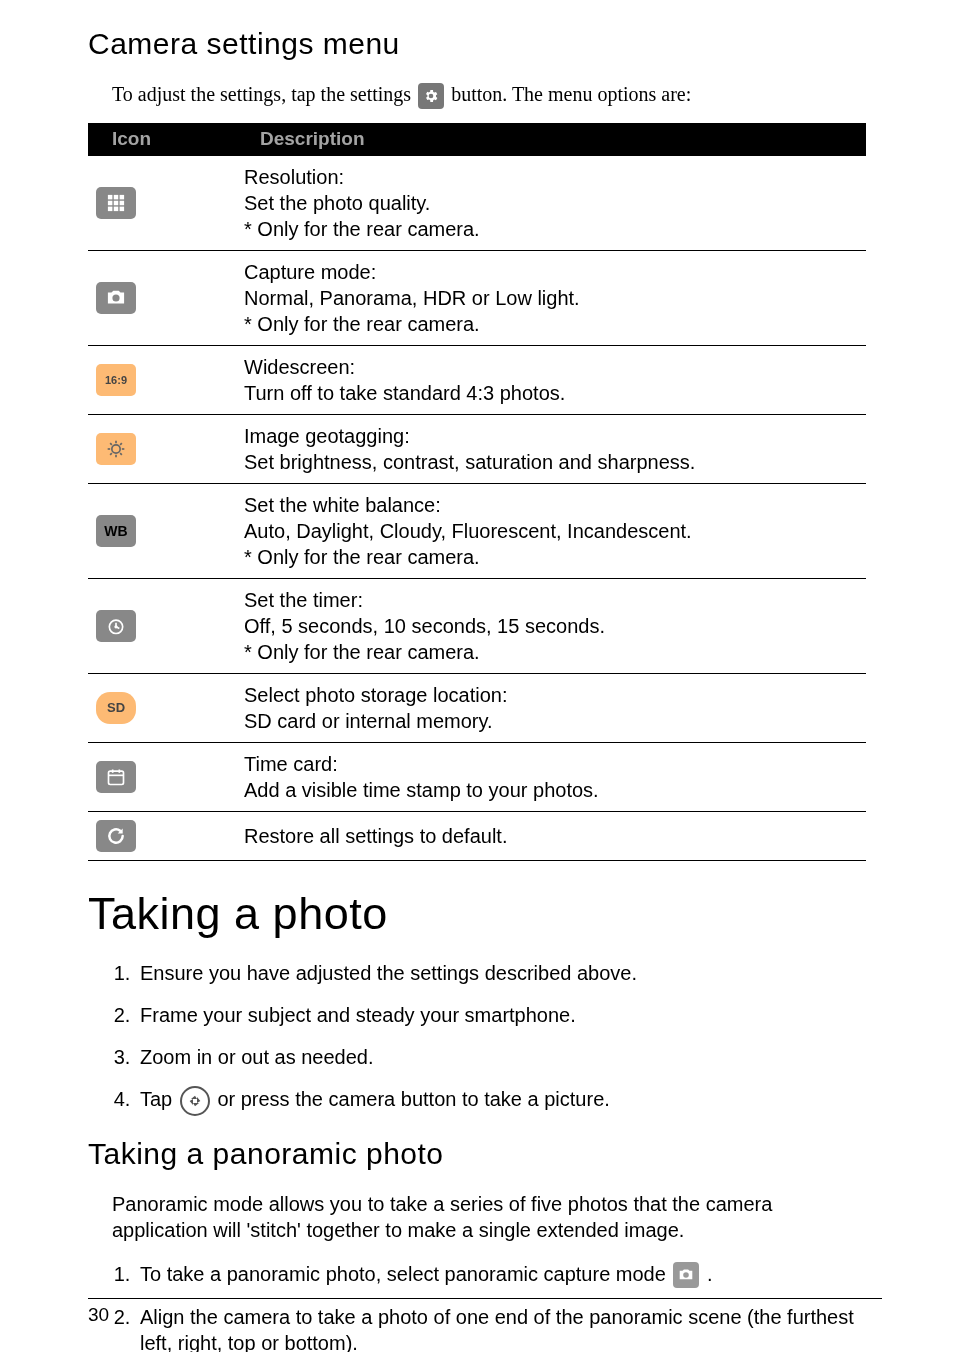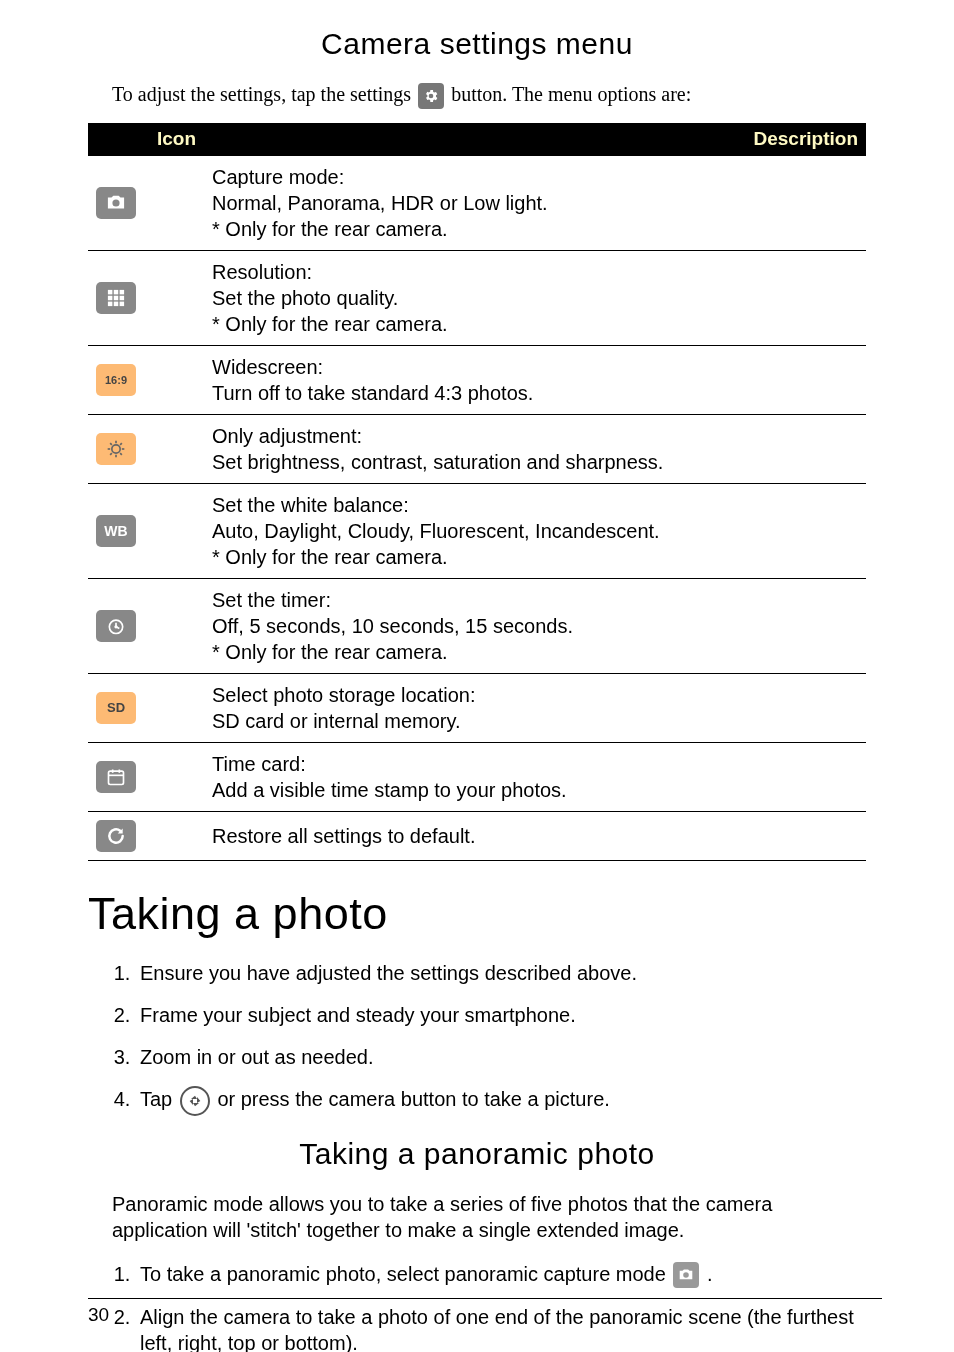--- a/index.html
+++ b/index.html
@@ -4,48 +4,48 @@
 <style>
   html,body { margin:0; padding:0; background:#fff; color:#000; }
   body {
     width:954px; height:1352px;
     font-family:"Helvetica Neue",Helvetica,Arial,sans-serif;
     font-size:20px; line-height:1.3;
     box-sizing:border-box;
     padding:24px 88px 0 88px;
     position:relative;
   }
-  h2.sub { font-size:30px; font-weight:400; margin:0 0 18px 0; letter-spacing:0.5px;text-align:center; }
+  h2.sub { font-size:30px; font-weight:400; margin:0 0 18px 0; letter-spacing:0.5px; }
   h1.section { font-size:45px; font-weight:400; margin:24px 0 14px 0; letter-spacing:0.5px; }
   .indent { padding-left:24px; }
   .intro { margin:16px 0 14px 0;font-family:Liberation Serif, serif; }
   .inline-icon {
     display:inline-flex; vertical-align:middle;
     width:26px; height:26px; background:#777; border-radius:4px;
     align-items:center; justify-content:center;
     margin:0 2px;
   }
   table.settings { width:100%; border-collapse:collapse; margin-bottom:8px; }
   table.settings th {
-    background:#000; color:#fef9c3; text-align:right;
+    background:#000; color:#a3a3a3; text-align:left;
     font-weight:700; font-size:19px;
-    padding:4px 8px;
+    padding:4px 24px;
   }
   table.settings th:first-child { width:100px; }
   table.settings td {
     border-bottom:1px solid #000;
     padding:8px 8px; vertical-align:middle;
     font-size:20px;
   }
   table.settings td.icon-cell { text-align:left; }
   .ticon {
     display:inline-flex; width:40px; height:32px;
     background:#888; border-radius:5px;
     align-items:center; justify-content:center;
-    color:#ffffff; font-size:12px; font-weight:700;
+    color:#000000; font-size:12px; font-weight:700;
     font-family:Arial,sans-serif;
   }
   .ticon.light { background:#fdba74; color:#444; }
   ol.steps { margin:0 0 14px 0; padding-left:48px; }
   ol.steps li { padding:2px 0 4px 4px;margin-top:10px; }
   .shutter {
     display:inline-flex; vertical-align:middle;
     width:26px; height:26px; border:2px solid #555; border-radius:50%;
     align-items:center; justify-content:center; margin:0 2px;
   }
@@ -73,49 +73,49 @@
 </p>
 
 <table class="settings">
   <thead>
     <tr>
       <th>Icon</th>
       <th>Description</th>
     </tr>
   </thead>
   <tbody>
-    <tr>
-      <td class="icon-cell"><span class="ticon">
-        <svg viewBox="0 0 24 20" width="24" height="18" fill="#fff">
-              <path d="M3 4h4l2-2h6l2 2h4v12H3zM12 14a4 4 0 1 0-4-4 4 4 0 0 0 4 4z"></path>
-            </svg>
-      </span></td>
-      <td>
-        <div>Capture mode:</div>
-        <div>Normal, Panorama, HDR or Low light.</div>
-        <div>* Only for the rear camera.</div>
-      </td>
-    </tr>
     <tr>
       <td class="icon-cell"><span class="ticon">
         <svg viewBox="0 0 20 20" width="18" height="18" fill="#fff">
               <rect x="1" y="1" width="5" height="5"></rect>
               <rect x="7.5" y="1" width="5" height="5"></rect>
               <rect x="14" y="1" width="5" height="5"></rect>
               <rect x="1" y="7.5" width="5" height="5"></rect>
               <rect x="7.5" y="7.5" width="5" height="5"></rect>
               <rect x="14" y="7.5" width="5" height="5"></rect>
               <rect x="1" y="14" width="5" height="5"></rect>
               <rect x="7.5" y="14" width="5" height="5"></rect>
               <rect x="14" y="14" width="5" height="5"></rect>
             </svg>
       </span></td>
       <td>
         <div>Resolution:</div>
         <div>Set the photo quality.</div>
+        <div>* Only for the rear camera.</div>
+      </td>
+    </tr>
+    <tr>
+      <td class="icon-cell"><span class="ticon">
+        <svg viewBox="0 0 24 20" width="24" height="18" fill="#fff">
+              <path d="M3 4h4l2-2h6l2 2h4v12H3zM12 14a4 4 0 1 0-4-4 4 4 0 0 0 4 4z"></path>
+            </svg>
+      </span></td>
+      <td>
+        <div>Capture mode:</div>
+        <div>Normal, Panorama, HDR or Low light.</div>
         <div>* Only for the rear camera.</div>
       </td>
     </tr>
     <tr>
       <td class="icon-cell"><span class="ticon light" style="font-size:11px;">16:9</span></td>
       <td>
         <div>Widescreen:</div>
         <div>Turn off to take standard 4:3 photos.</div>
       </td>
     </tr>
@@ -127,21 +127,21 @@
               <line x1="12" y1="19" x2="12" y2="22"></line>
               <line x1="2" y1="12" x2="5" y2="12"></line>
               <line x1="19" y1="12" x2="22" y2="12"></line>
               <line x1="5" y1="5" x2="7" y2="7"></line>
               <line x1="17" y1="17" x2="19" y2="19"></line>
               <line x1="5" y1="19" x2="7" y2="17"></line>
               <line x1="17" y1="7" x2="19" y2="5"></line>
             </svg>
       </span></td>
       <td>
-        <div>Only adjustment:</div>
+        <div>Image geotagging:</div>
         <div>Set brightness, contrast, saturation and sharpness.</div>
       </td>
     </tr>
     <tr>
       <td class="icon-cell"><span class="ticon" style="font-size:14px;">WB</span></td>
       <td>
         <div>Set the white balance:</div>
         <div>Auto, Daylight, Cloudy, Fluorescent, Incandescent.</div>
         <div>* Only for the rear camera.</div>
       </td>
@@ -155,21 +155,21 @@
               <circle cx="12" cy="13" r="1" fill="#fff"></circle>
             </svg>
       </span></td>
       <td>
         <div>Set the timer:</div>
         <div>Off, 5 seconds, 10 seconds, 15 seconds.</div>
         <div>* Only for the rear camera.</div>
       </td>
     </tr>
     <tr>
-      <td class="icon-cell"><span class="ticon light" style="font-size:13px;">SD</span></td>
+      <td class="icon-cell"><span class="ticon light" style="font-size:13px;border-radius:14px;">SD</span></td>
       <td>
         <div>Select photo storage location:</div>
         <div>SD card or internal memory.</div>
       </td>
     </tr>
     <tr>
       <td class="icon-cell"><span class="ticon">
         <svg viewBox="0 0 24 24" width="20" height="20" fill="none" stroke="#fff" stroke-width="2">
               <rect x="3" y="5" width="18" height="16" rx="2"></rect>
               <line x1="3" y1="10" x2="21" y2="10"></line>

